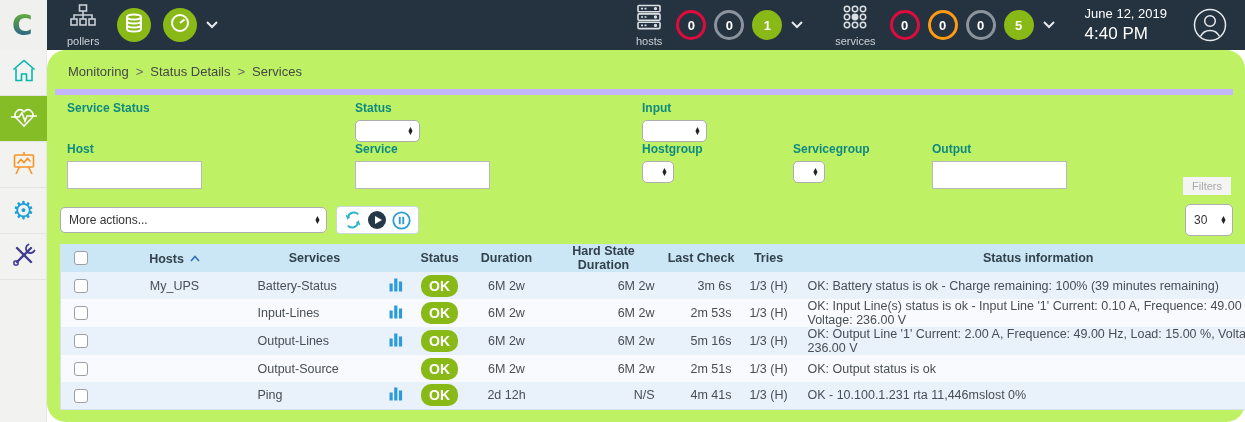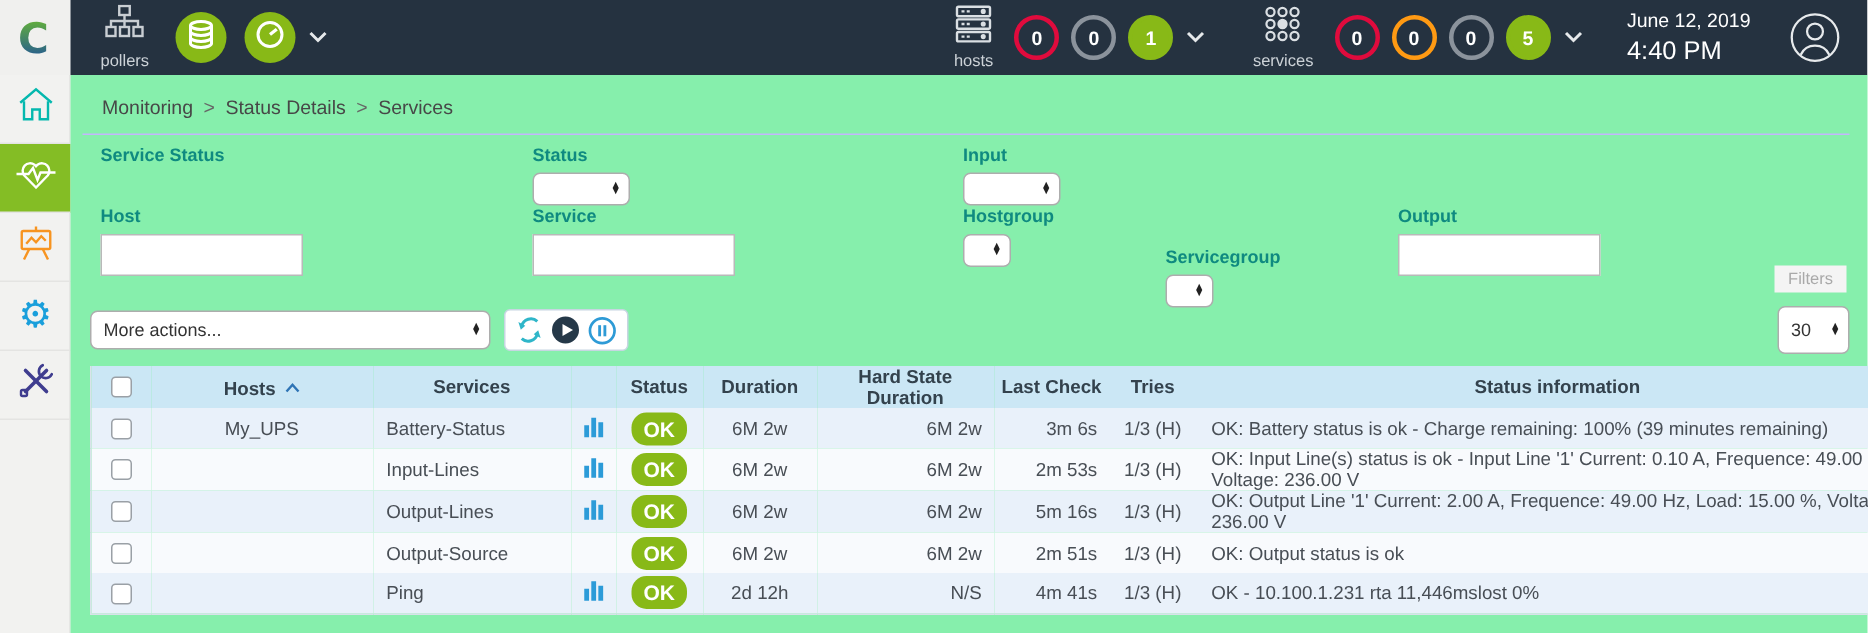--- a/index.html
+++ b/index.html
@@ -28,25 +28,25 @@
   .clock { margin-left:30px; line-height:1.25; }
   .clock .date { font-size:13px; }
   .clock .time { font-size:17px; }
   .avatar { margin:0 18px 0 26px; display:flex; align-items:center; }
   
   .sidebar { position:absolute; left:0; top:50px; bottom:0; width:47px; background:#f2f2f0; border-right:1px solid #e6e6e4; }
   .side-item { width:47px; height:46px; display:flex; align-items:center; justify-content:center; border-bottom:1px solid #e4e4e2; cursor:pointer; }
   .side-item.active { background:#84bd25; }
   .gear-glyph { font-size:25px; color:#1a9fdb; line-height:1; }
   
-  .main { position:absolute; left:47px; top:50px; right:0; bottom:0; background:#86efac; }
+  .main { position:absolute; left:47px; top:50px; right:0; bottom:0; background:#bef264;border-radius:19px; }
   .breadcrumb { padding:14px 0 10px 21px; font-size:13px; color:#474747; }
   .breadcrumb .sep { margin:0 7px; color:#666; }
   
-  .filters { position:relative; height:104px; margin:0 12px 0 8px; border-top:1px solid #c4b5fd; }
+  .filters { position:relative; height:104px; margin:0 12px 0 8px; border-top:6px solid #c4b5fd; }
   .f-field { position:absolute; }
   .f-label { font-size:12px; font-weight:bold; color:#0f8a80; margin-bottom:5px; }
   .select { height:22px; border:1px solid #adadad; border-radius:5px; background:#fff; display:flex; align-items:center;
             padding:0 5px 0 8px; font-size:12px; color:#333; cursor:pointer; }
   .select .stepper { margin-left:auto; display:flex; flex-direction:column; line-height:4px; font-size:7px; color:#222; padding-left:5px; }
   .text-input { width:135px; height:28px; border:1px solid #b9b9b9; background:#fff; font-size:13px; padding:0 5px;
                 font-family:"Liberation Sans",sans-serif; }
   .filters-tag { position:absolute; right:2px; bottom:-2px; background:#f4f4f4; color:#a9a9a9; font-size:11px; padding:3px 9px; }
   
   .toolbar { display:flex; align-items:center; padding:11px 12px 8px 13px; }
@@ -279,21 +279,21 @@
     <div class="f-field" style="left:587px; top:47px;">
       <div class="f-label">Hostgroup</div>
       <div class="select" style="width:32px; padding-left:4px;">
         <span></span>
         <span class="stepper">
             <span>▲</span>
             <span>▼</span>
           </span>
       </div>
     </div>
-    <div class="f-field" style="left:722px; top:47px;margin-top:27px;">
+    <div class="f-field" style="left:738px; top:47px;">
       <div class="f-label">Servicegroup</div>
       <div class="select" style="width:32px; padding-left:4px;">
         <span></span>
         <span class="stepper">
             <span>▲</span>
             <span>▼</span>
           </span>
       </div>
     </div>
     <div class="f-field" style="left:877px; top:47px;">

